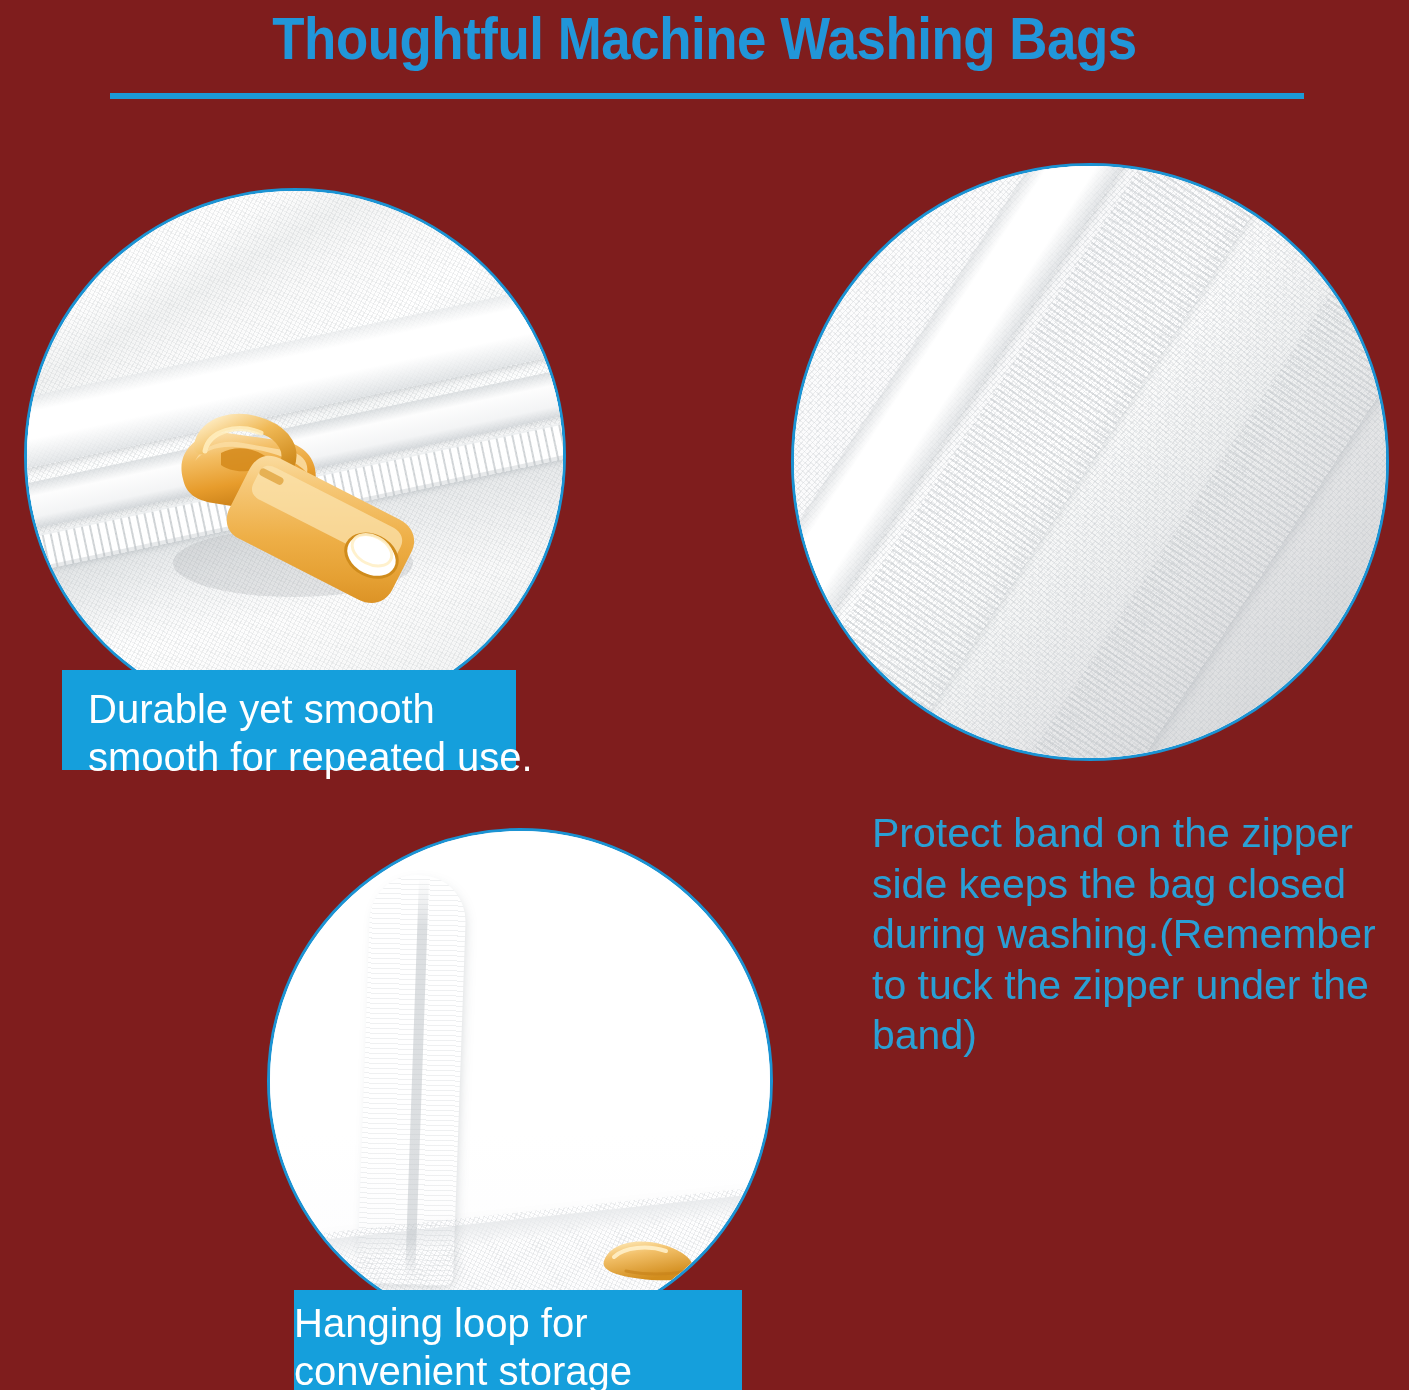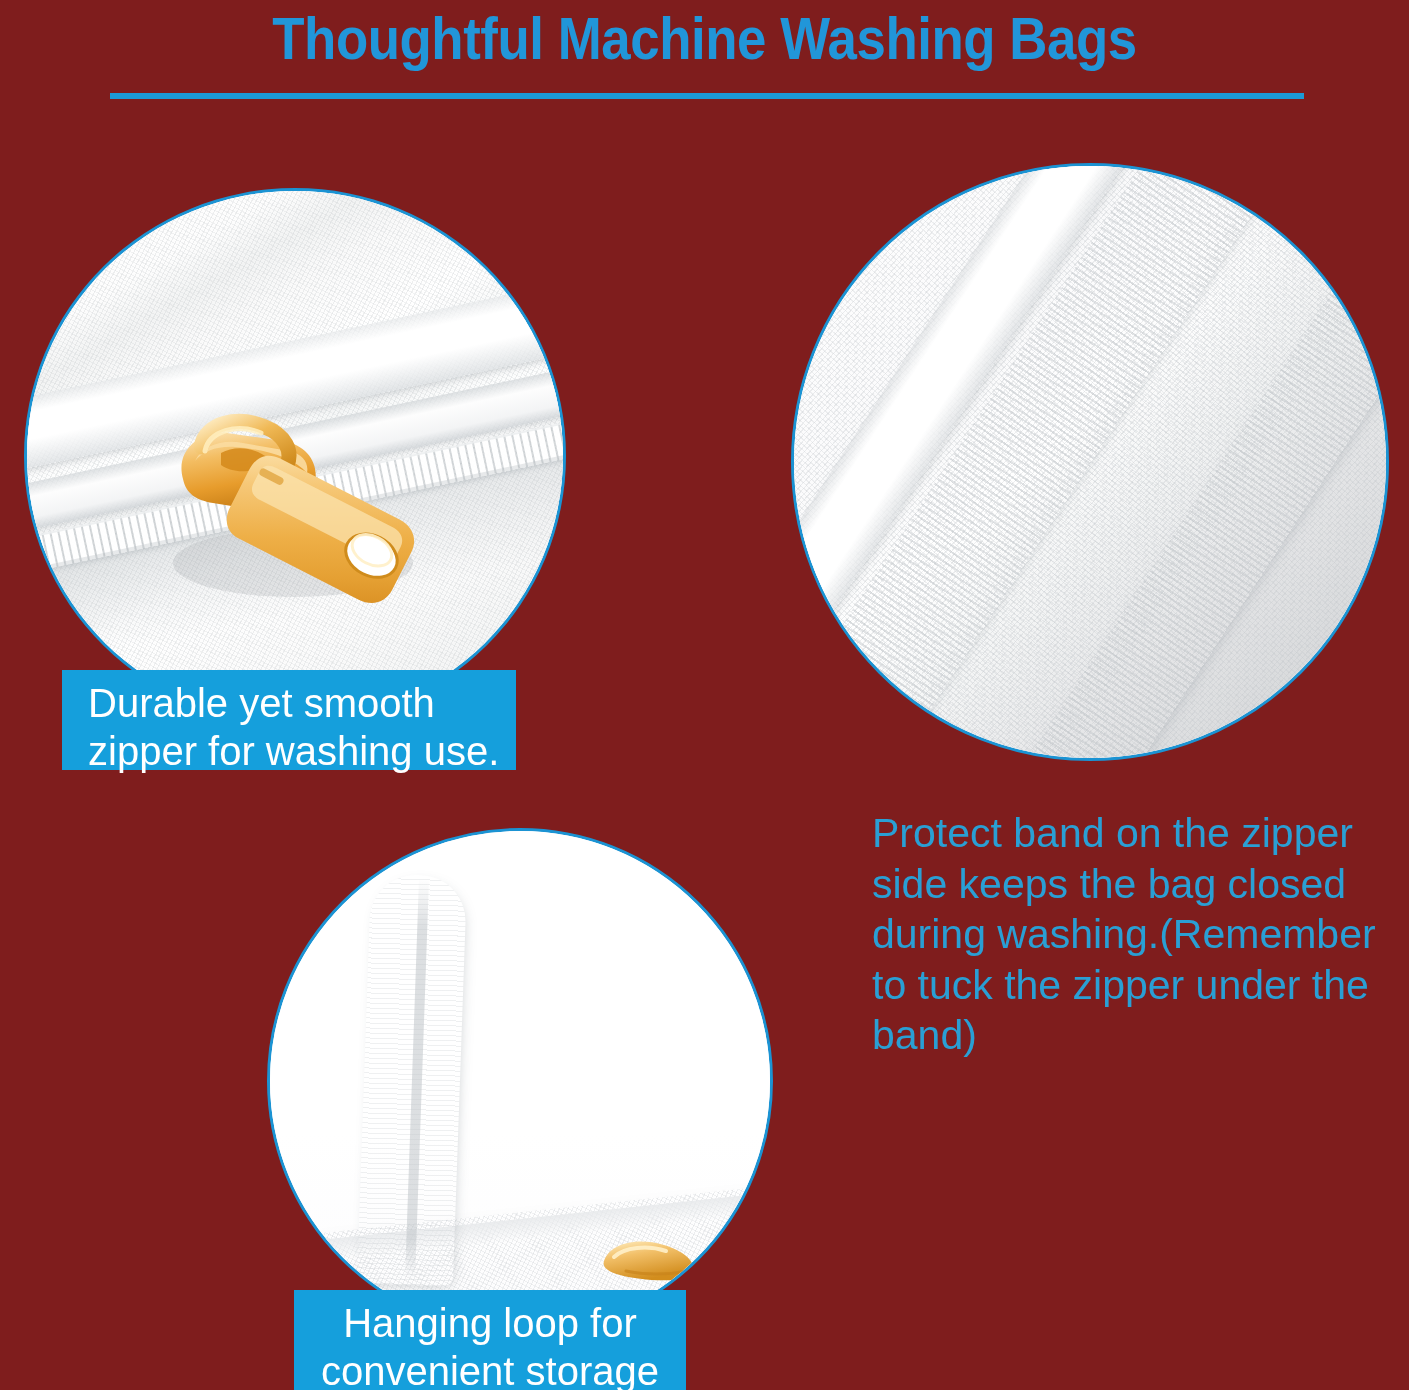--- a/index.html
+++ b/index.html
@@ -286,30 +286,30 @@
     font-size: 40px;
     line-height: 48px;
     font-weight: 400;
     box-sizing: border-box;
   }
   #caption-zipper {
     left: 62px;
     top: 670px;
     width: 454px;
     height: 100px;
-    padding: 9px 0 0 26px;
+    padding: 15px 0 0 26px;
     text-align: left;
   }
   #caption-loop {
     left: 294px;
     top: 1290px;
-    width: 392px;
+    width: 448px;
     height: 100px;
     padding: 9px 0 0 0;
-    text-align: center;
+    text-align: left;
   }
 
   .caption-plain {
     position: absolute;
     color: #2a9fd4;
     font-size: 41px;
     line-height: 50.5px;
     font-weight: 400;
   }
   #caption-band {
@@ -385,21 +385,21 @@
           <ellipse cx="250" cy="121" rx="27" ry="20" fill="#ffffff"></ellipse>
           <ellipse cx="250" cy="121" rx="27" ry="20" fill="none" stroke="#d08c1c" stroke-width="3"></ellipse>
           <ellipse cx="248" cy="116" rx="21" ry="14" fill="none" stroke="rgba(255,240,200,0.9)" stroke-width="3"></ellipse>
         </g>
       </svg>
     </div>
   </div>
 
   <div class="caption-box" id="caption-zipper">
     <span class="cap-line">Durable yet smooth</span>
-    <span class="cap-line">zipper for washing use.</span>
+    <span class="cap-line">smooth for repeated use.</span>
   </div>
 
   <div class="circle" id="circle-band">
     <div class="band-scene">
       <div class="band-mesh"></div>
       <div class="band-strip band-a"></div>
       <div class="band-strip band-b"></div>
       <div class="band-strip band-c"></div>
       <div class="band-strip band-d"></div>
       <div class="band-shade"></div>

